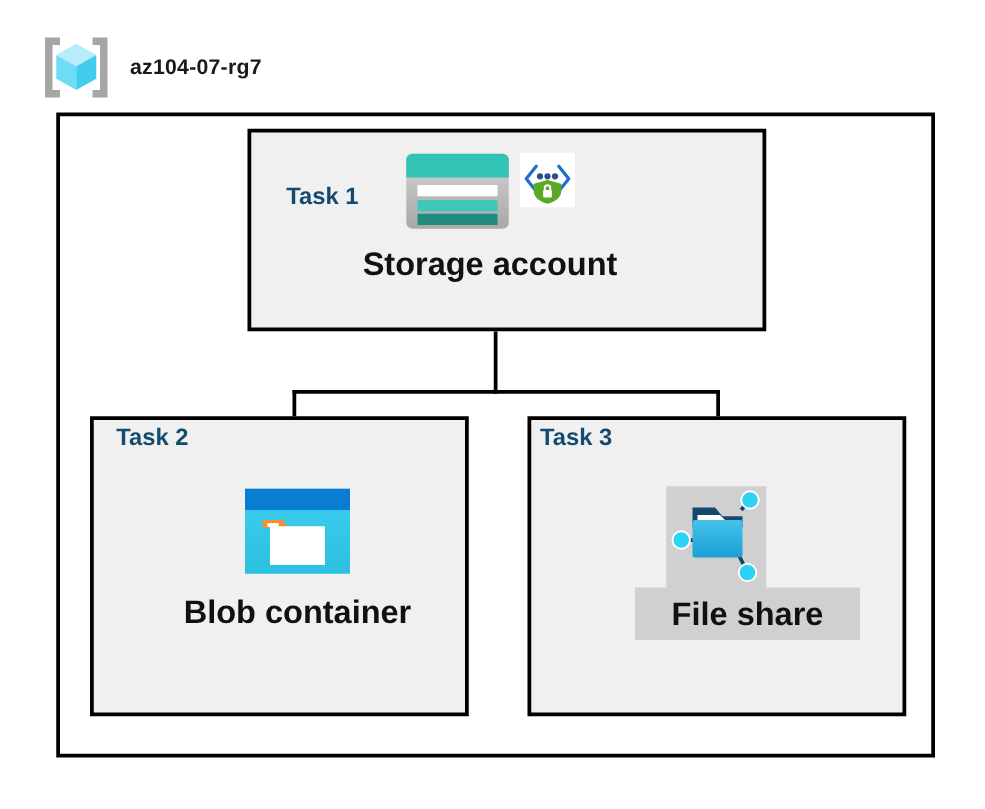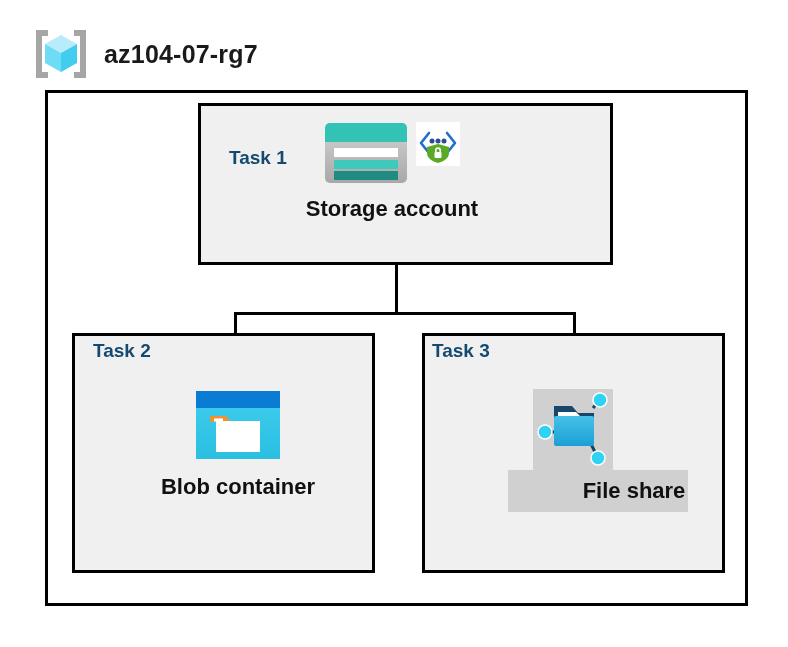--- a/index.html
+++ b/index.html
@@ -26,21 +26,21 @@
     display: flex;
     align-items: center;
     gap: 14px;
   }
   #rg-icon {
     width: 58px;
     height: 56px;
     display: block;
   }
   #rg-title {
-    font-size: 25px;
+    font-size: 17px;
     font-weight: bold;
     color: #1a1a1a;
     letter-spacing: 0.2px;
     white-space: nowrap;
   }
 
   
   #rg-container {
     position: absolute;
     left: 45px;
@@ -99,21 +99,21 @@
   #conn-right  { left: 573px; top: 312px; width: 3px;   height: 78px; }
 
   
   .node {
     position: absolute;
     display: flex;
     flex-direction: column;
     align-items: center;
   }
   .node-caption {
-    font-size: 22px;
+    font-size: 26px;
     font-weight: bold;
     color: #111111;
     white-space: nowrap;
     text-align: center;
   }
 
   
   #node-storage { left: 296px; top: 122px; width: 192px; }
   #storage-icon-row {
     display: flex;
@@ -151,21 +151,20 @@
   }
   #fileshare-caption {
     position: absolute;
     left: 508px;
     top: 470px;
     width: 180px;
     height: 42px;
     display: flex;
     align-items: center;
     justify-content: center;
-    padding-left: 36px;
   }
 </style>
 </head>
 <body>
 
 <div id="canvas">
 
   <div id="rg-header">
     <svg id="rg-icon" viewBox="0 0 58 56">
 

